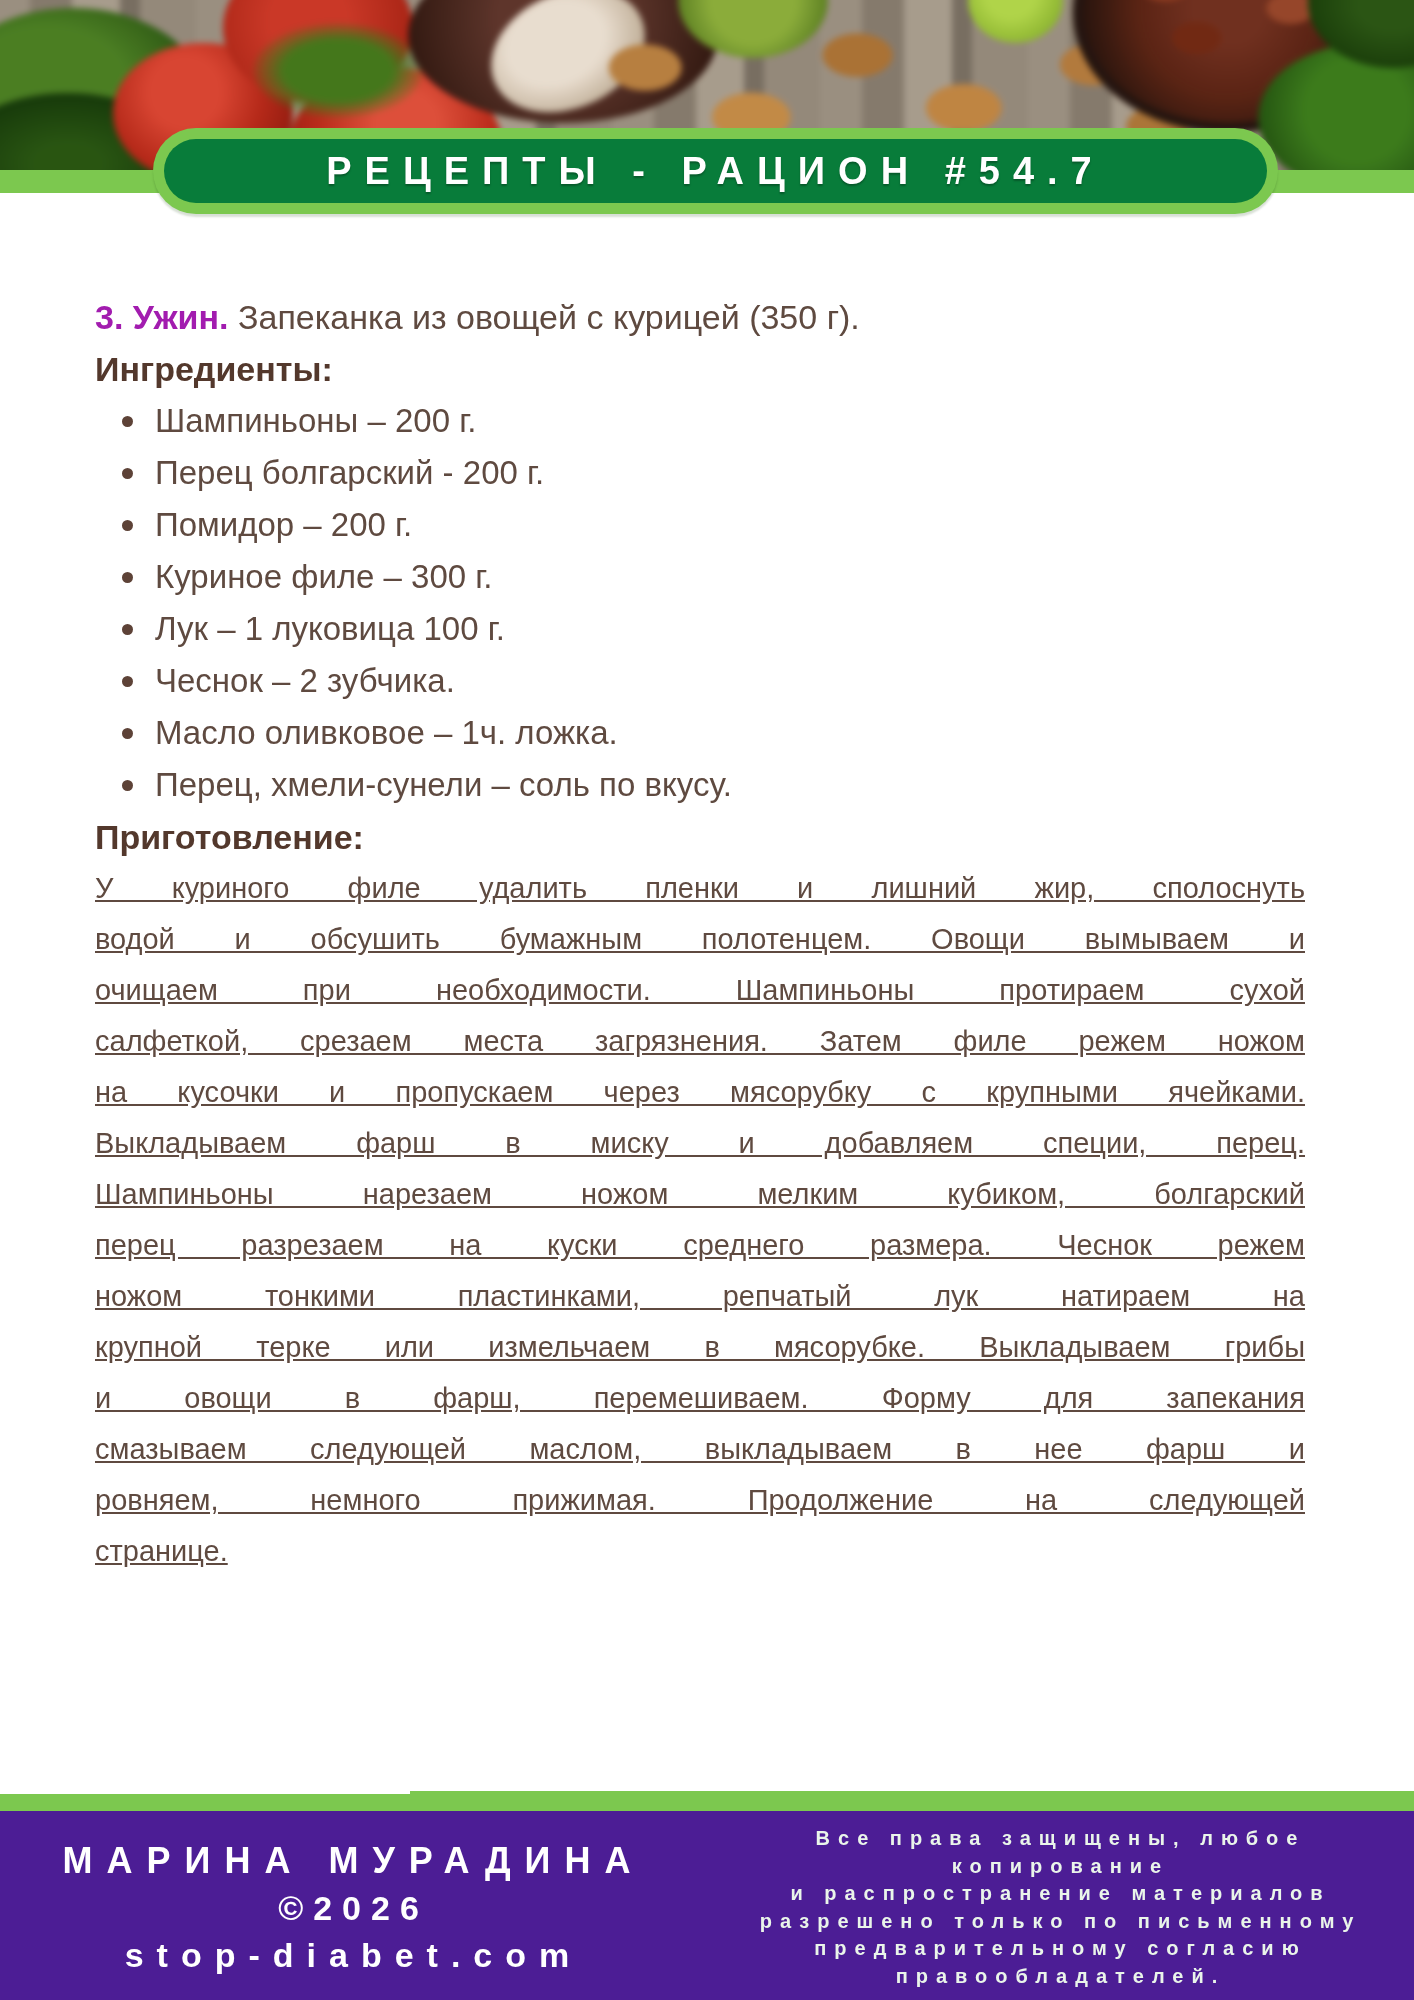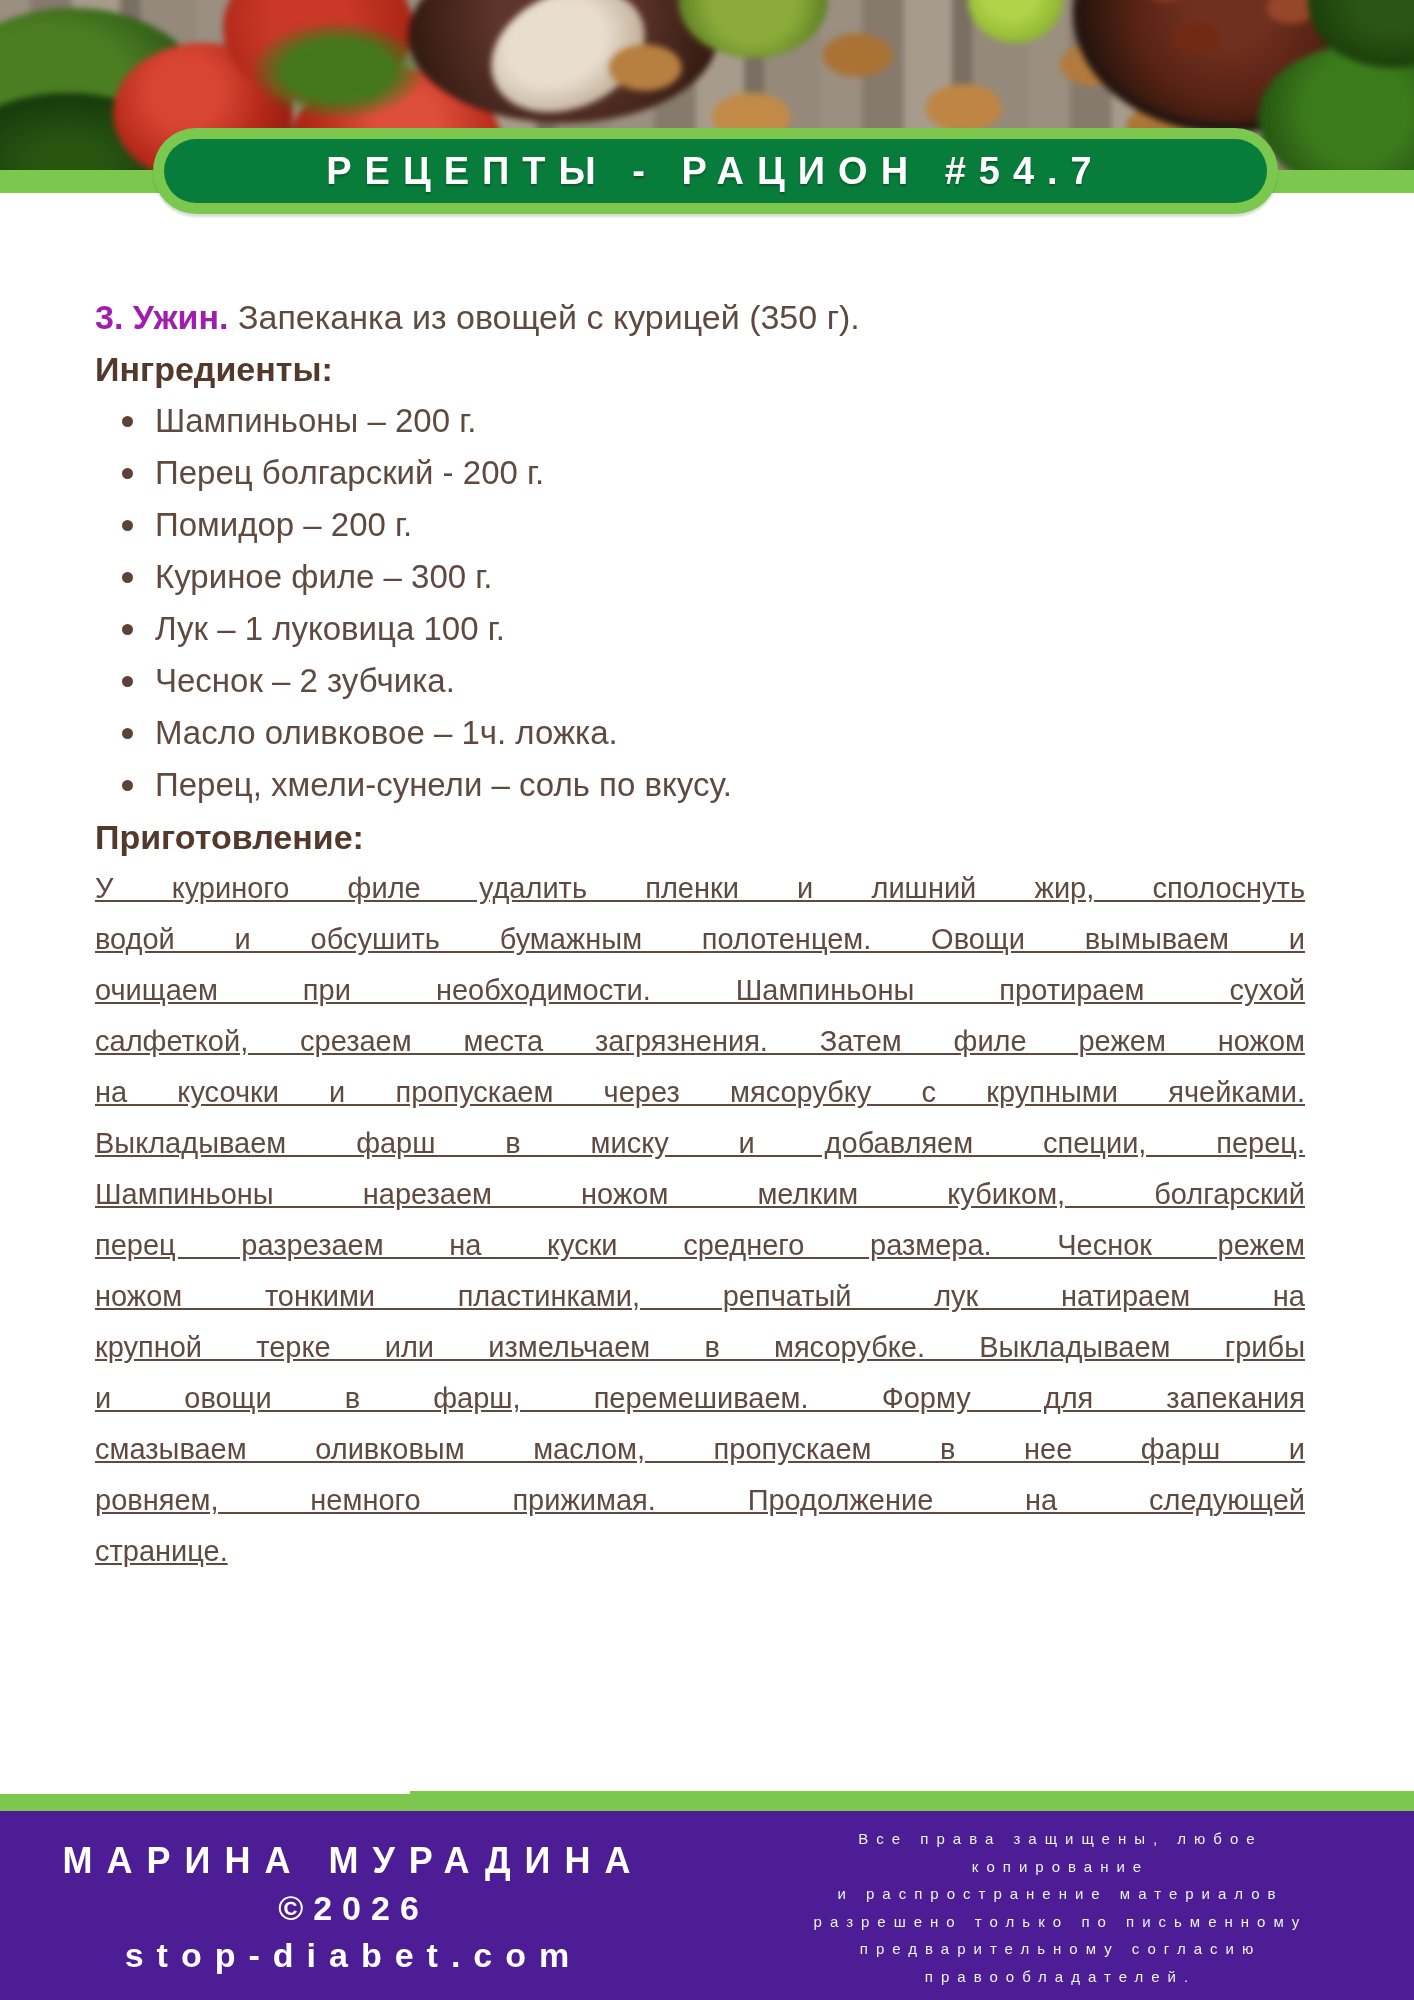--- a/index.html
+++ b/index.html
@@ -60,21 +60,21 @@
   .prep .jline:last-child{text-align-last:left;}
   
   .footer-stripe-left{position:absolute;top:1794px;left:0;width:412px;height:20px;background:#7cc84f;}
   .footer-stripe-right{position:absolute;top:1791px;left:410px;width:1004px;height:20px;background:#7cc84f;}
   .footer{position:absolute;top:1811px;left:0;width:1414px;height:189px;background:#4c1d95;display:flex;color:#ffffff;}
   .f-left{width:50%;text-align:center;padding-top:26px;box-sizing:border-box;}
   .f-author{font-size:36px;font-weight:bold;letter-spacing:14px;line-height:48px;white-space:nowrap;}
   .f-copy{font-size:34px;font-weight:bold;letter-spacing:10px;line-height:47px;}
   .f-site{font-size:34px;font-weight:bold;letter-spacing:13px;line-height:47px;}
   .f-right{width:50%;text-align:center;padding-top:14px;box-sizing:border-box;color:#eaf5ea;}
-  .f-right div{font-size:15px;font-weight:normal;letter-spacing:8px;line-height:27.5px;}
+  .f-right div{font-size:20px;font-weight:bold;letter-spacing:8px;line-height:27.5px;}
 </style>
 </head>
 <body>
 
 <div class="page">
 
   <div class="hero">
     <div class="hero-art">
       <div class="blob b-leaf1"></div>
       <div class="blob b-leaf2"></div>
@@ -120,21 +120,21 @@
         <div class="jline">водой и обсушить бумажным полотенцем. Овощи вымываем и</div>
         <div class="jline">очищаем при необходимости. Шампиньоны протираем сухой</div>
         <div class="jline">салфеткой, срезаем места загрязнения. Затем филе режем ножом</div>
         <div class="jline">на кусочки и пропускаем через мясорубку с крупными ячейками.</div>
         <div class="jline">Выкладываем фарш в миску и добавляем специи, перец.</div>
         <div class="jline">Шампиньоны нарезаем ножом мелким кубиком, болгарский</div>
         <div class="jline">перец разрезаем на куски среднего размера. Чеснок режем</div>
         <div class="jline">ножом тонкими пластинками, репчатый лук натираем на</div>
         <div class="jline">крупной терке или измельчаем в мясорубке. Выкладываем грибы</div>
         <div class="jline">и овощи в фарш, перемешиваем. Форму для запекания</div>
-        <div class="jline">смазываем оливковым маслом, пропускаем в нее фарш и</div>
+        <div class="jline">смазываем следующей маслом, выкладываем в нее фарш и</div>
         <div class="jline">ровняем, немного прижимая. Продолжение на следующей</div>
         <div class="jline">странице.</div>
       </div>
   </div>
 
   <div class="footer-stripe-left"></div>
   <div class="footer-stripe-right"></div>
   <div class="footer">
     <div class="f-left">
       <div class="f-author">МАРИНА МУРАДИНА</div>

